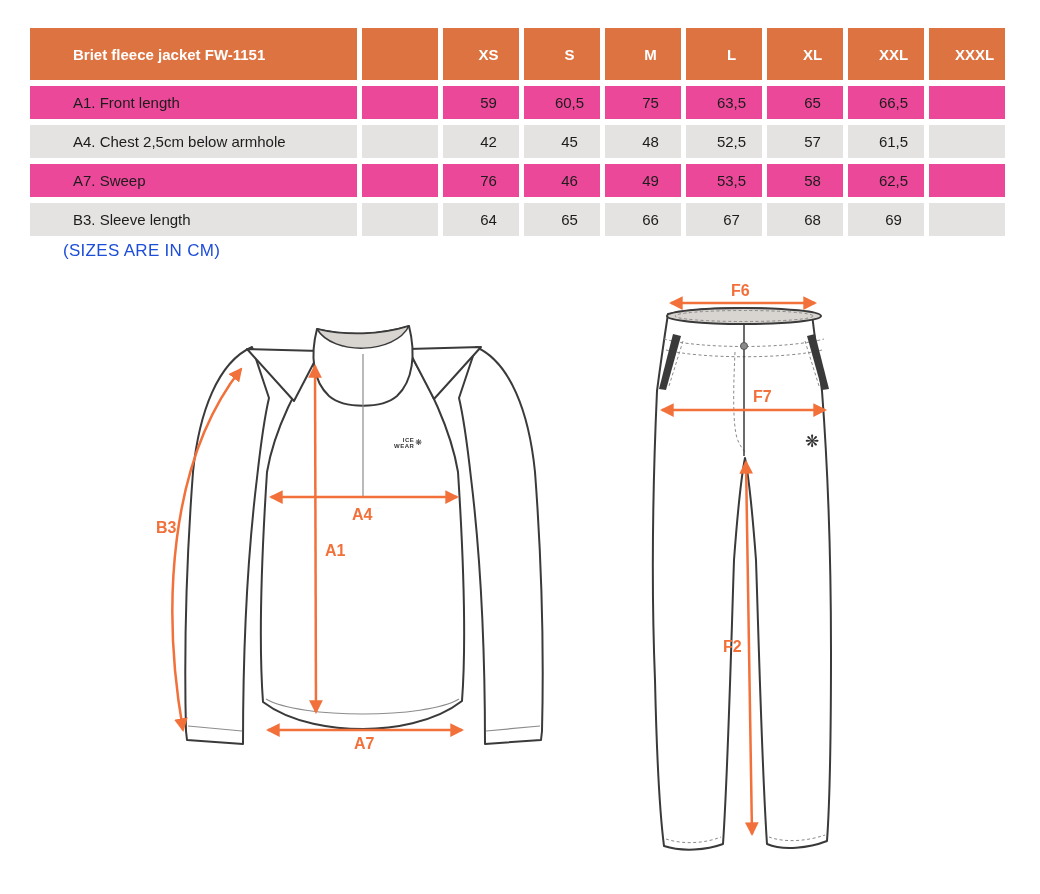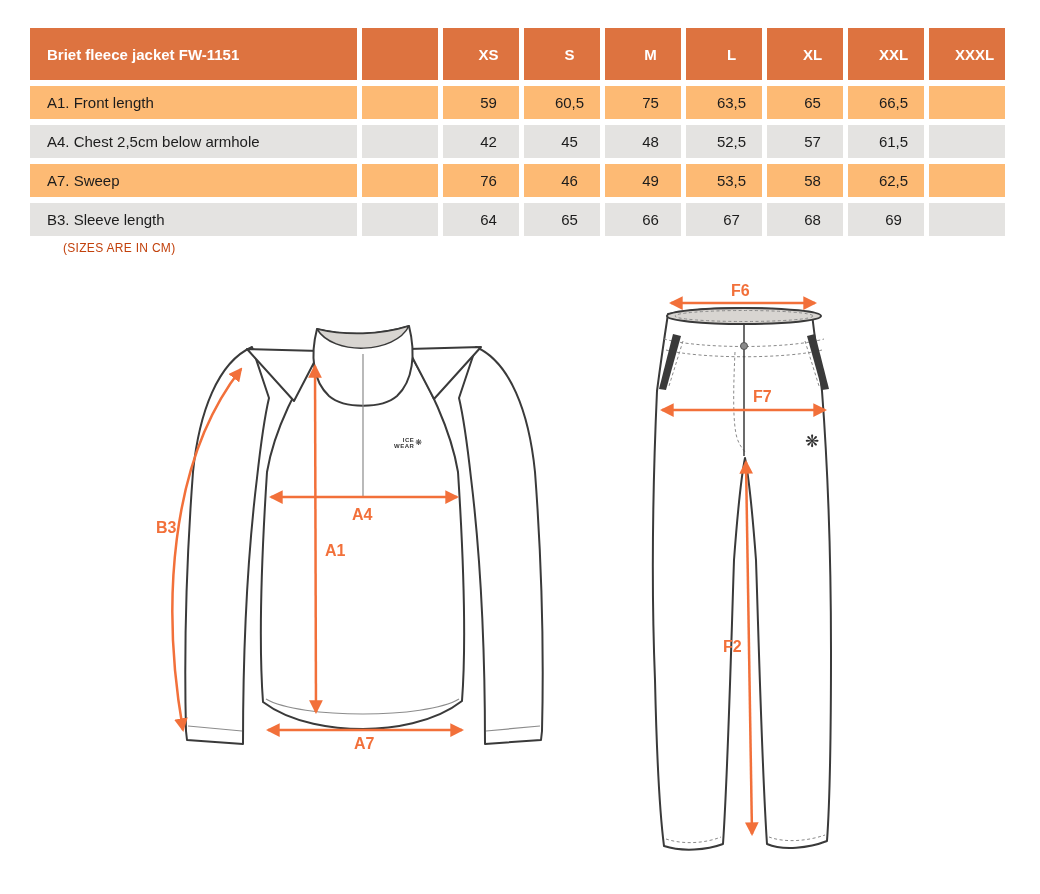--- a/index.html
+++ b/index.html
@@ -14,31 +14,31 @@
     table-layout:fixed;width:985px;
   }
   table.size-table td{
     height:31px;vertical-align:middle;text-align:center;
     font-size:15px;background:#e4e3e1;overflow:hidden;white-space:nowrap;padding-left:16px;
   }
   table.size-table tr.head td{
     height:50px;background:#dd7340;color:#ffffff;font-weight:bold;
   }
   table.size-table td.lbl{
-    text-align:left;padding-left:17px;
-  }
-  table.size-table tr.dark td{background:#fdba74;margin-left:24px;}
+    text-align:left;padding-left:43px;
+  }
+  table.size-table tr.dark td{background:#ec4899;margin-left:24px;}
   table.size-table tr.light td{background:#e4e3e1;}
   table.size-table tr.head td{background:#dd7340;}
   col.c-label{width:327px;}
   col.c-size{width:76px;}
   
   .note{
     position:absolute;left:63px;top:241px;
-    font-size:12px;color:#c2410c;letter-spacing:.3px;
+    font-size:17px;color:#1d4ed8;letter-spacing:.3px;
   }
   
   svg.sketch{position:absolute;}
   .measure-label{
     position:absolute;color:#f2703a;font-weight:bold;font-size:16px;line-height:16px;
   }
   .jacket-logo{
     position:absolute;left:394px;top:437px;display:flex;align-items:center;gap:1px;
     color:#333;
   }

